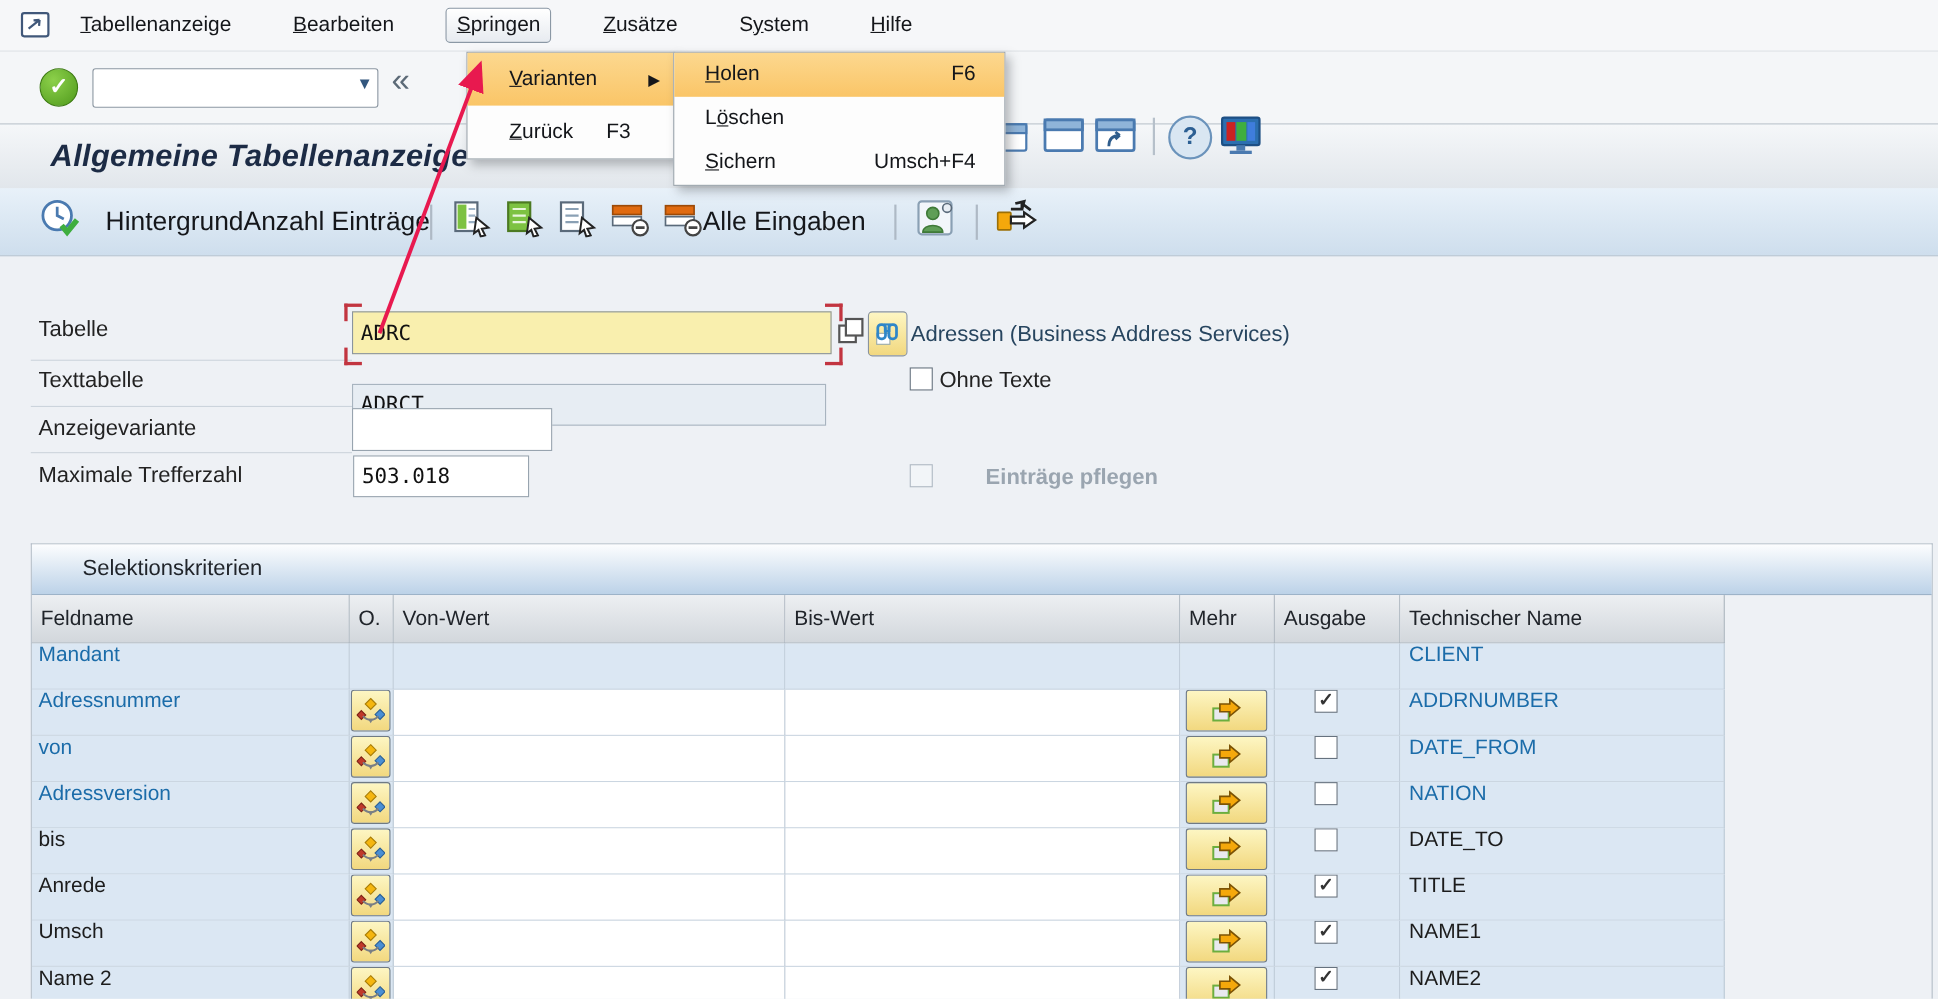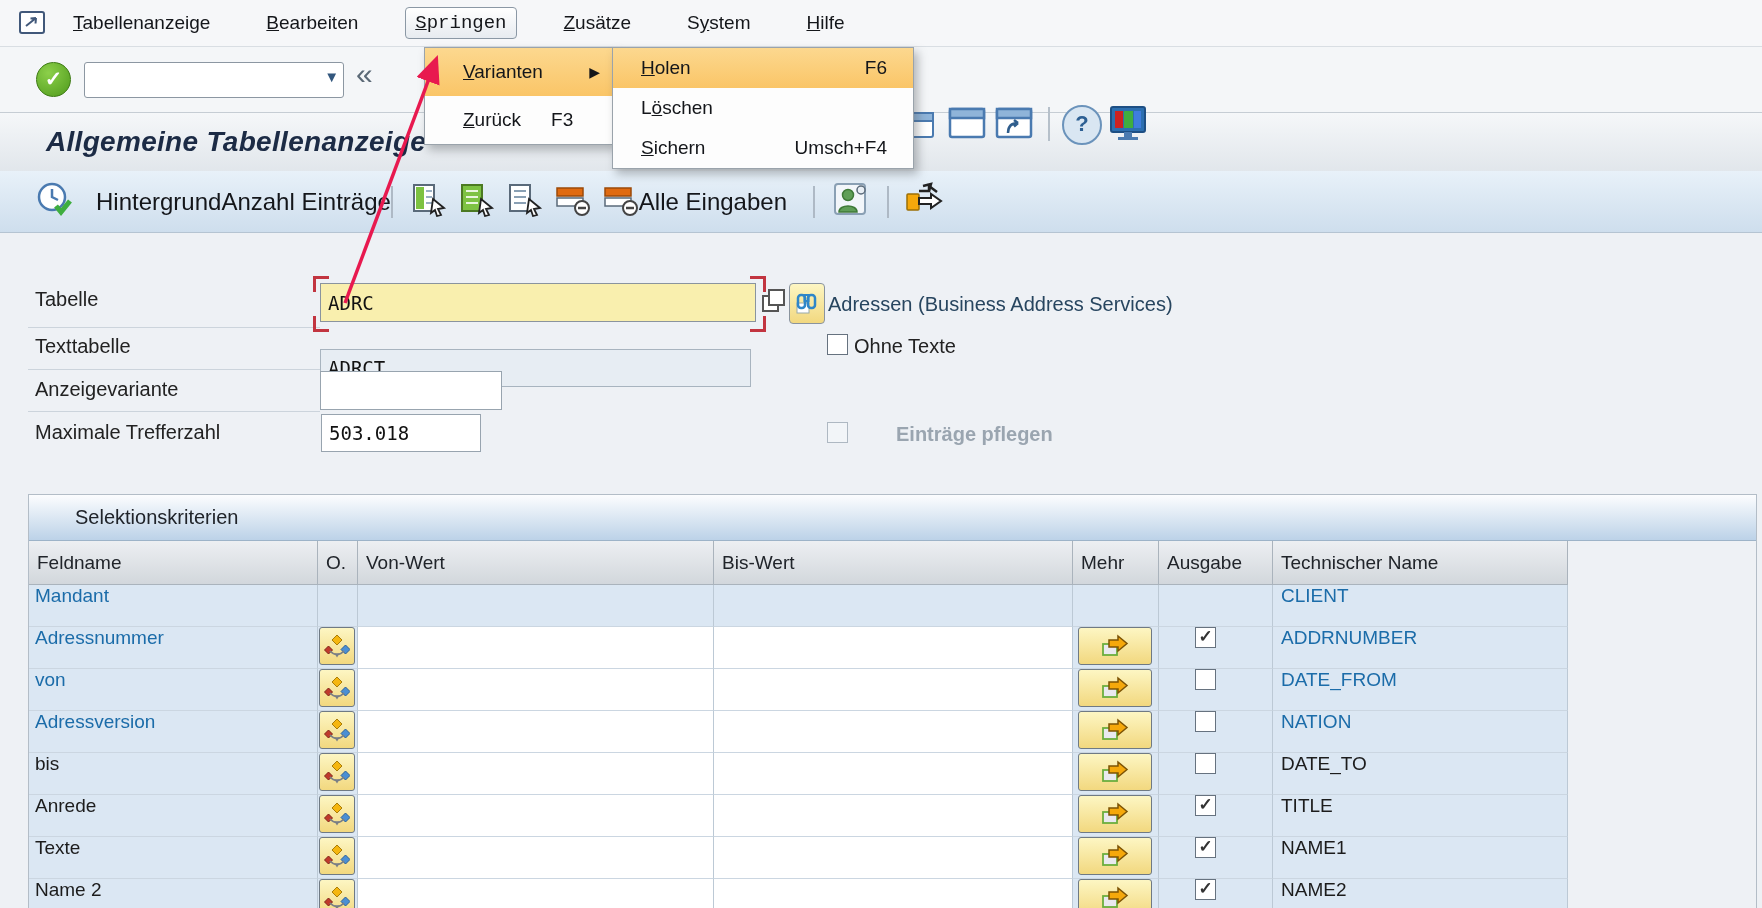--- a/index.html
+++ b/index.html
@@ -9,21 +9,21 @@
   }
   u { text-decoration:underline; }
 
   
   .menubar { position:absolute; top:0; left:0; width:1762px; height:46px;
     background:#f6f7f9; border-bottom:1px solid #d9dee3; display:flex; align-items:center; z-index:5; }
   .sysicon { margin-left:18px; width:30px; height:28px; }
   .menu-items { display:flex; gap:38px; margin-left:16px; align-items:center; }
   .menu-item { font-size:19px; padding:4px 9px; color:#14161a; white-space:nowrap; }
   .menu-item.open { border:1px solid #8b98a5; border-radius:4px;
-    background:linear-gradient(#ffffff,#e7ebf0); box-shadow:inset 0 1px 0 #fff;font-family:Liberation Mono, monospace; }
+    background:linear-gradient(#ffffff,#e7ebf0); box-shadow:inset 0 1px 0 #fff; }
 
   
   .toolbar { position:absolute; top:47px; left:0; width:1762px; height:65px;
     background:#f4f6f8; border-bottom:1px solid #c6cdd4; z-index:5; }
   .enter-btn { position:absolute; left:36px; top:15px; width:33px; height:33px; border-radius:50%;
     background:radial-gradient(circle at 35% 30%, #8cd04a, #4f9a1c); border:1px solid #3c7a12;
     color:#fff; font-size:21px; font-weight:bold; text-align:center; line-height:32px; }
   .cmd-box { position:absolute; left:84px; top:15px; width:258px; height:34px; background:#fff;
     border:1px solid #8c97a2; border-radius:3px; }
   .cmd-input { position:absolute; left:2px; top:2px; width:222px; height:28px; border:none; outline:none;
@@ -551,21 +551,21 @@
         <div class="cell c-out">
           <span class="cb checked"></span>
         </div>
         <div class="cell c-tech">
           <span class="ttext">TITLE</span>
         </div>
       </div>
 
       <div class="t-row">
         <div class="cell c-field">
-          <span class="ftext">Texte</span>
+          <span class="ftext">Umsch</span>
         </div>
         <div class="cell c-opt">
           <button class="opt-btn">
             <svg width="26" height="24" viewBox="0 0 26 24">
               <path d="M13 1 L18 6 L13 11 L8 6 Z" fill="#f5b60f" stroke="#a97d07" stroke-width="1"></path>
               <path d="M4.5 12 L8.5 16 L4.5 20 L0.5 16 Z" fill="#c0392b" stroke="#7e2418" stroke-width="1"></path>
               <path d="M21.5 11 L26 15.5 L21.5 20 L17 15.5 Z" fill="#4a8fd4" stroke="#2a5f96" stroke-width="1"></path>
               <path d="M6 17 C10 21.5 16 21.5 20 17" fill="none" stroke="#7a7f85" stroke-width="1.8"></path>
               <polygon points="13,23.5 10.5,19.5 15.5,19.5" fill="#7a7f85"></polygon>
             </svg>

